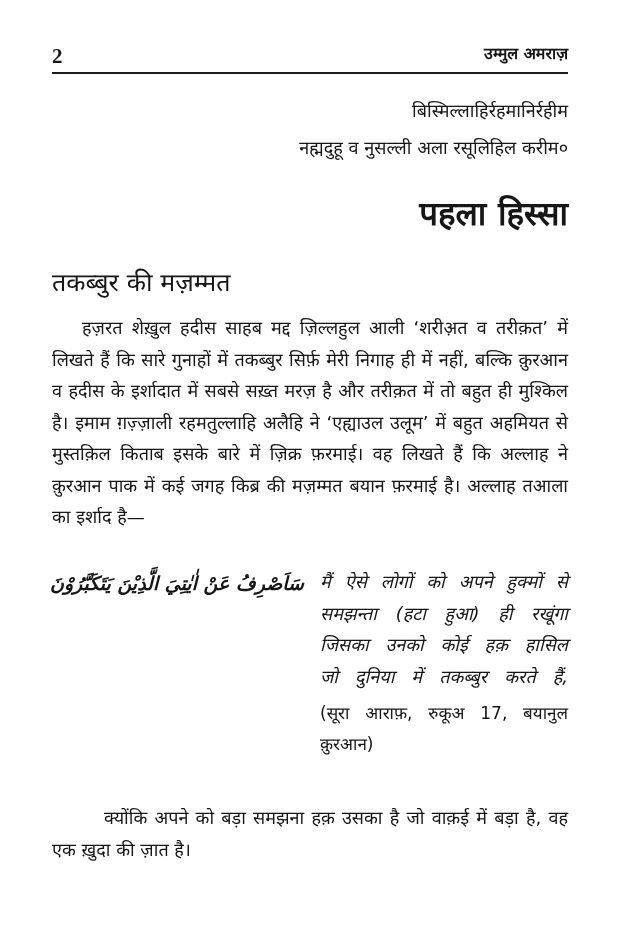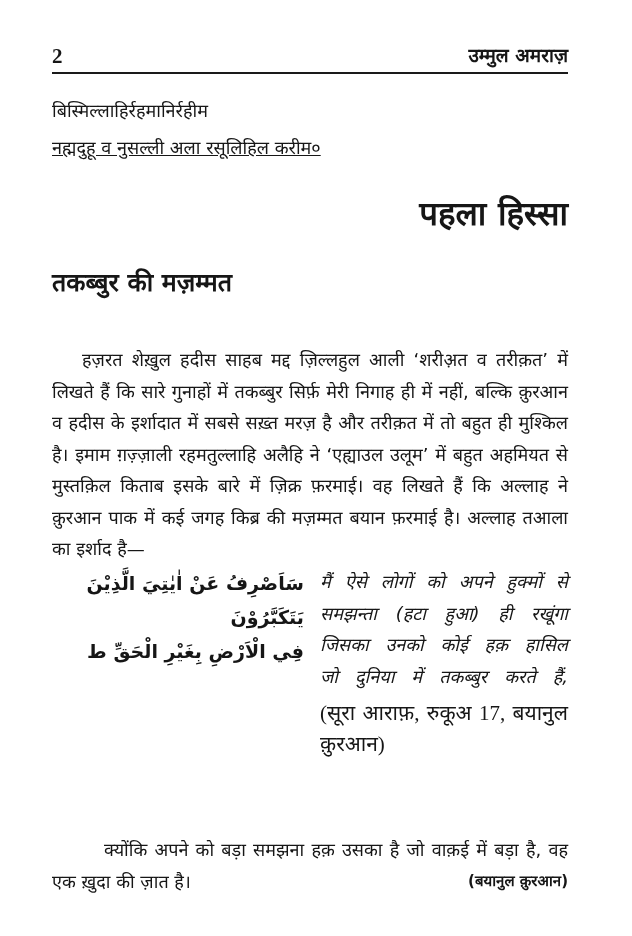--- a/index.html
+++ b/index.html
@@ -35,95 +35,94 @@
       left: 0;
       top: 2px;
       font-family: "Liberation Serif", serif;
       font-weight: bold;
       font-size: 21px;
     }
     .book-title {
       position: absolute;
       right: 0;
       top: 0;
-      font-size: 19px;
+      font-size: 16px;
       font-weight: bold;
     }
     .center-line {
       position: absolute;
       left: 0;
       width: 516px;
-      text-align: left;
+      text-align: right;
       font-size: 18px;
       white-space: nowrap;
     }
     .bismillah { top: 98px; }
-    .nahmaduhu { top: 135px; text-decoration: underline; }
+    .nahmaduhu { top: 135px; }
     .part-title {
       position: absolute;
       left: 0;
       width: 516px;
       top: 190px;
       text-align: right;
       font-size: 33px;
       font-weight: bold;
     }
     .section-heading {
       position: absolute;
       left: 0;
       top: 264px;
       font-size: 25px;
-      font-weight: bold;
+      font-weight: normal;
     }
     .para {
       position: absolute;
       left: 0;
       width: 516px;
       font-size: 18px;
       line-height: 31.5px;
       text-align: justify;
-      margin-top: 32px;
     }
     .para-1 { top: 312px; text-indent: 30px; }
     .split {
       position: absolute;
       left: 0;
       top: 566px;
       width: 516px;
     }
     .arabic-col {
       position: absolute;
       left: -6px;
       top: 0;
       width: 258px;
       direction: rtl;
       text-align: right;
       font-family: "DejaVu Sans", sans-serif;
       font-size: 19px;
       font-weight: bold;
       line-height: 34px;
+      font-style: italic;
     }
     .trans-col {
       position: absolute;
       left: 268px;
       top: 0;
       width: 248px;
       font-size: 18px;
       line-height: 31.5px;
       text-align: justify;
     }
     .trans-line { display: block; text-align: justify; text-align-last: justify; font-style: italic; }
     .trans-line.last { text-align-last: left; }
     .citation {
       display: block;
       margin-top: 6px;
-      font-size: 21px;
+      font-size: 17px;
       line-height: 31px;
       text-align: justify;
-      font-family: Liberation Serif, serif;
     }
     .para-2 { top: 802px; text-indent: 52px; }
     .closing-ref {
       float: right;
       font-size: 15px;
       font-weight: bold;
     }
   </style>
 </head>
 <body>
@@ -140,29 +139,27 @@
 
   <div class="part-title">पहला हिस्सा</div>
 
   <div class="section-heading">तकब्बुर की मज़म्मत</div>
 
   <div class="para para-1">हज़रत शेख़ुल हदीस साहब मद्द ज़िल्लहुल आली ‘शरीअ़त व तरीक़त’ में लिखते हैं कि सारे गुनाहों में तकब्बुर सिर्फ़ मेरी निगाह ही में नहीं, बल्कि क़ुरआन व हदीस के इर्शादात में सबसे सख़्त मरज़ है और तरीक़त में तो बहुत ही मुश्किल है। इमाम ग़ज़्ज़ाली रहमतुल्लाहि अलैहि ने ‘एह्याउल उलूम’ में बहुत अहमियत से मुस्तक़िल किताब इसके बारे में ज़िक्र फ़रमाई। वह लिखते हैं कि अल्लाह ने क़ुरआन पाक में कई जगह किब्र की मज़म्मत बयान फ़रमाई है। अल्लाह तआला का इर्शाद है—</div>
 
   <div class="split">
     <div class="arabic-col">
       <div>سَاَصْرِفُ عَنْ اٰيٰتِيَ الَّذِيْنَ يَتَكَبَّرُوْنَ</div>
-      <div>فِي الْاَرْضِ بِغَيْرِ الْحَقِّ ط</div>
     </div>
     <div class="trans-col">
       <span class="trans-line">मैं ऐसे लोगों को अपने हुक्मों से</span>
       <span class="trans-line">समझन्ता (हटा हुआ) ही रखूंगा</span>
       <span class="trans-line">जिसका उनको कोई हक़ हासिल</span>
       <span class="trans-line">जो दुनिया में तकब्बुर करते हैं,</span>
       <span class="citation">(सूरा आराफ़, रुकूअ 17, बयानुल क़ुरआन)</span>
     </div>
   </div>
 
   <div class="para para-2">
     <span>क्योंकि अपने को बड़ा समझना हक़ उसका है जो वाक़ई में बड़ा है, वह एक ख़ुदा की ज़ात है।</span>
-    <span class="closing-ref">(बयानुल क़ुरआन)</span>
   </div>
 
 </div>
 
 </body></html>

